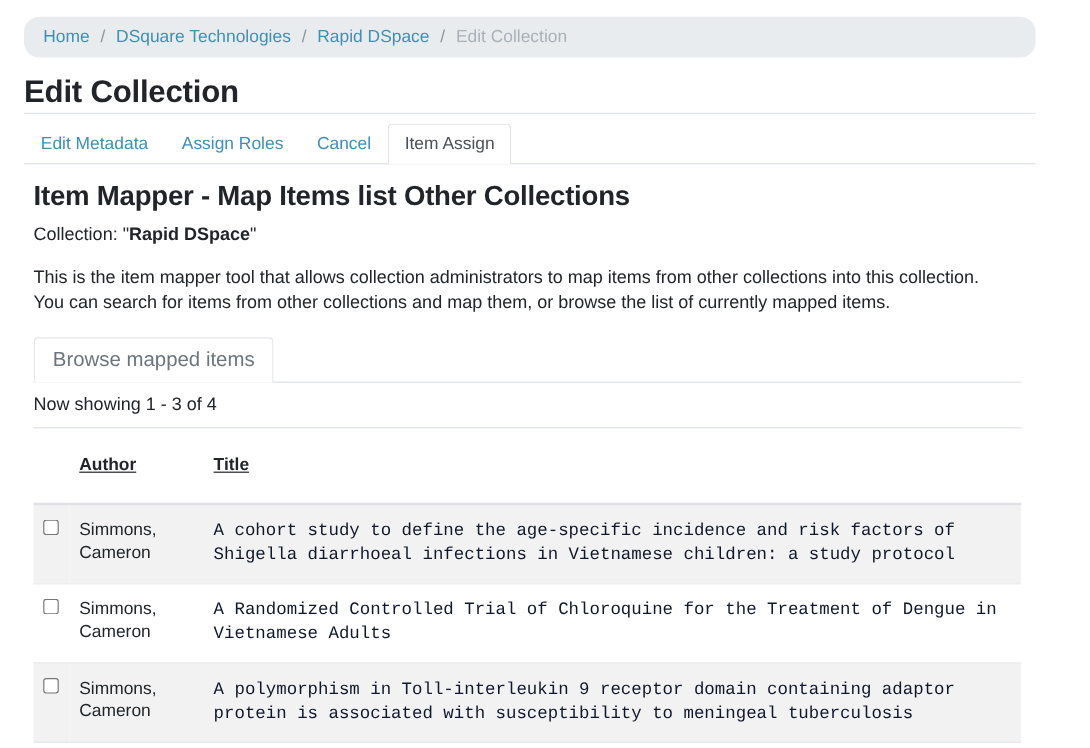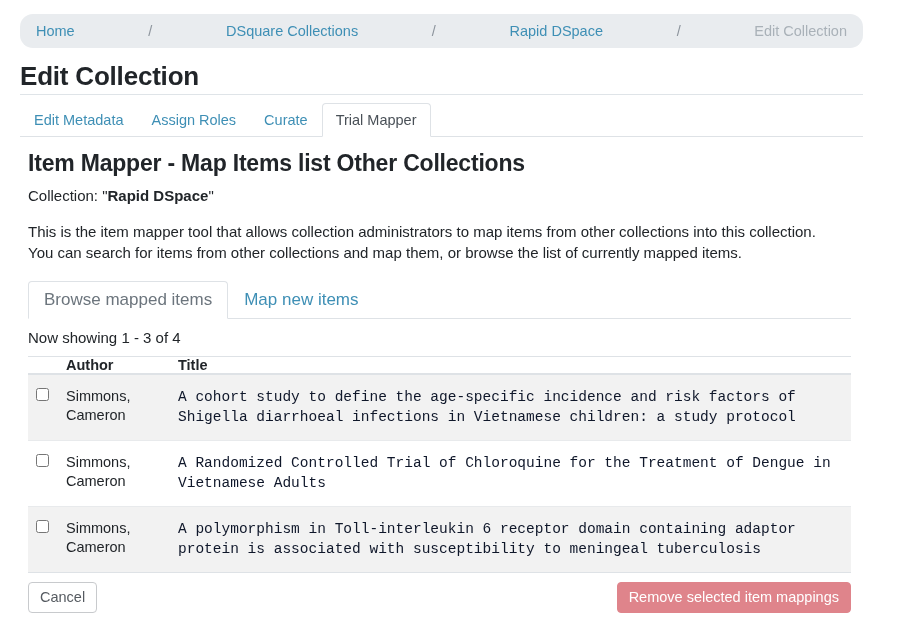--- a/index.html
+++ b/index.html
@@ -17,21 +17,20 @@
   
   .breadcrumb {
     background: #e9ecef;
     border-radius: 13px;
     padding: 9px 16px;
     font-size: 14.5px;
     display: flex;
     align-items: center;
     gap: 9px;
     margin-bottom: 14px;
-    justify-content: space-between;
   }
   .breadcrumb a { color: #3e8fb5; text-decoration: none; cursor: pointer; }
   .breadcrumb .divider { color: #8d959d; }
   .breadcrumb .current { color: #a9b1b8; }
 
   
   h1 {
     margin: 0;
     font-size: 26px;
     line-height: 28px;
@@ -104,23 +103,24 @@
   
   table.mapper {
     width: 100%;
     border-collapse: collapse;
     font-size: 14.5px;
     border-bottom: 1px solid #dee2e6;
   }
   table.mapper thead th {
     text-align: left;
     font-weight: 700;
-    padding: 0 8px;
+    padding: 23px 8px;
     border-top: 1px solid #dee2e6;
     border-bottom: 2px solid #dee2e6;
+    text-decoration: underline;
   }
   table.mapper td {
     padding: 12px 8px;
     vertical-align: top;
     line-height: 1.35;
     border-top: 1px solid #e8eaec;
   }
   table.mapper tbody tr:first-child td { border-top: none; }
   table.mapper tbody tr:nth-child(odd) { background: #f2f2f2; }
   td.cell-check { width: 30px; padding-left: 5px; padding-top: 14px; }
@@ -161,47 +161,46 @@
   }
 </style>
 </head>
 <body>
 
 <div class="outer">
 
   <nav class="breadcrumb">
     <a>Home</a>
     <span class="divider">/</span>
-    <a>DSquare Collections</a>
+    <a>DSquare Technologies</a>
     <span class="divider">/</span>
     <a>Rapid DSpace</a>
     <span class="divider">/</span>
     <span class="current">Edit Collection</span>
   </nav>
 
   <h1>Edit Collection</h1>
 
   <div class="nav-tabs">
     <a class="nav-link">Edit Metadata</a>
     <a class="nav-link">Assign Roles</a>
-    <a class="nav-link">Curate</a>
-    <a class="nav-link active">Trial Mapper</a>
+    <a class="nav-link">Cancel</a>
+    <a class="nav-link active">Item Assign</a>
   </div>
 
   <div class="pane">
 
     <h2>Item Mapper - Map Items list Other Collections</h2>
 
     <p class="collection-line"><span>Collection: "</span><b>Rapid DSpace</b><span>"</span></p>
 
     <p class="desc">This is the item mapper tool that allows collection administrators to map items from other collections into this collection. You can search for items from other collections and map them, or browse the list of currently mapped items.</p>
 
     <div class="subtabs">
       <a class="subtab active">Browse mapped items</a>
-      <a class="subtab">Map new items</a>
     </div>
 
     <div class="showing">Now showing 1 - 3 of 4</div>
 
     <table class="mapper">
       <thead>
         <tr>
           <th class="col-check"></th>
           <th class="col-author">Author</th>
           <th>Title</th>
@@ -214,21 +213,21 @@
           <td><a class="title-link">A cohort study to define the age-specific incidence and risk factors of Shigella diarrhoeal infections in Vietnamese children: a study protocol</a></td>
         </tr>
         <tr>
           <td class="cell-check"><input type="checkbox" class="row-checkbox" style=""></td>
           <td class="cell-author">Simmons, Cameron</td>
           <td><a class="title-link">A Randomized Controlled Trial of Chloroquine for the Treatment of Dengue in Vietnamese Adults</a></td>
         </tr>
         <tr>
           <td class="cell-check"><input type="checkbox" class="row-checkbox" style=""></td>
           <td class="cell-author">Simmons, Cameron</td>
-          <td><a class="title-link">A polymorphism in Toll-interleukin 6 receptor domain containing adaptor protein is associated with susceptibility to meningeal tuberculosis</a></td>
+          <td><a class="title-link">A polymorphism in Toll-interleukin 9 receptor domain containing adaptor protein is associated with susceptibility to meningeal tuberculosis</a></td>
         </tr>
       </tbody>
     </table>
 
     <div class="footer-row">
       <button class="btn btn-outline">Cancel</button>
       <button class="btn btn-danger">Remove selected item mappings</button>
     </div>
 
   </div>

